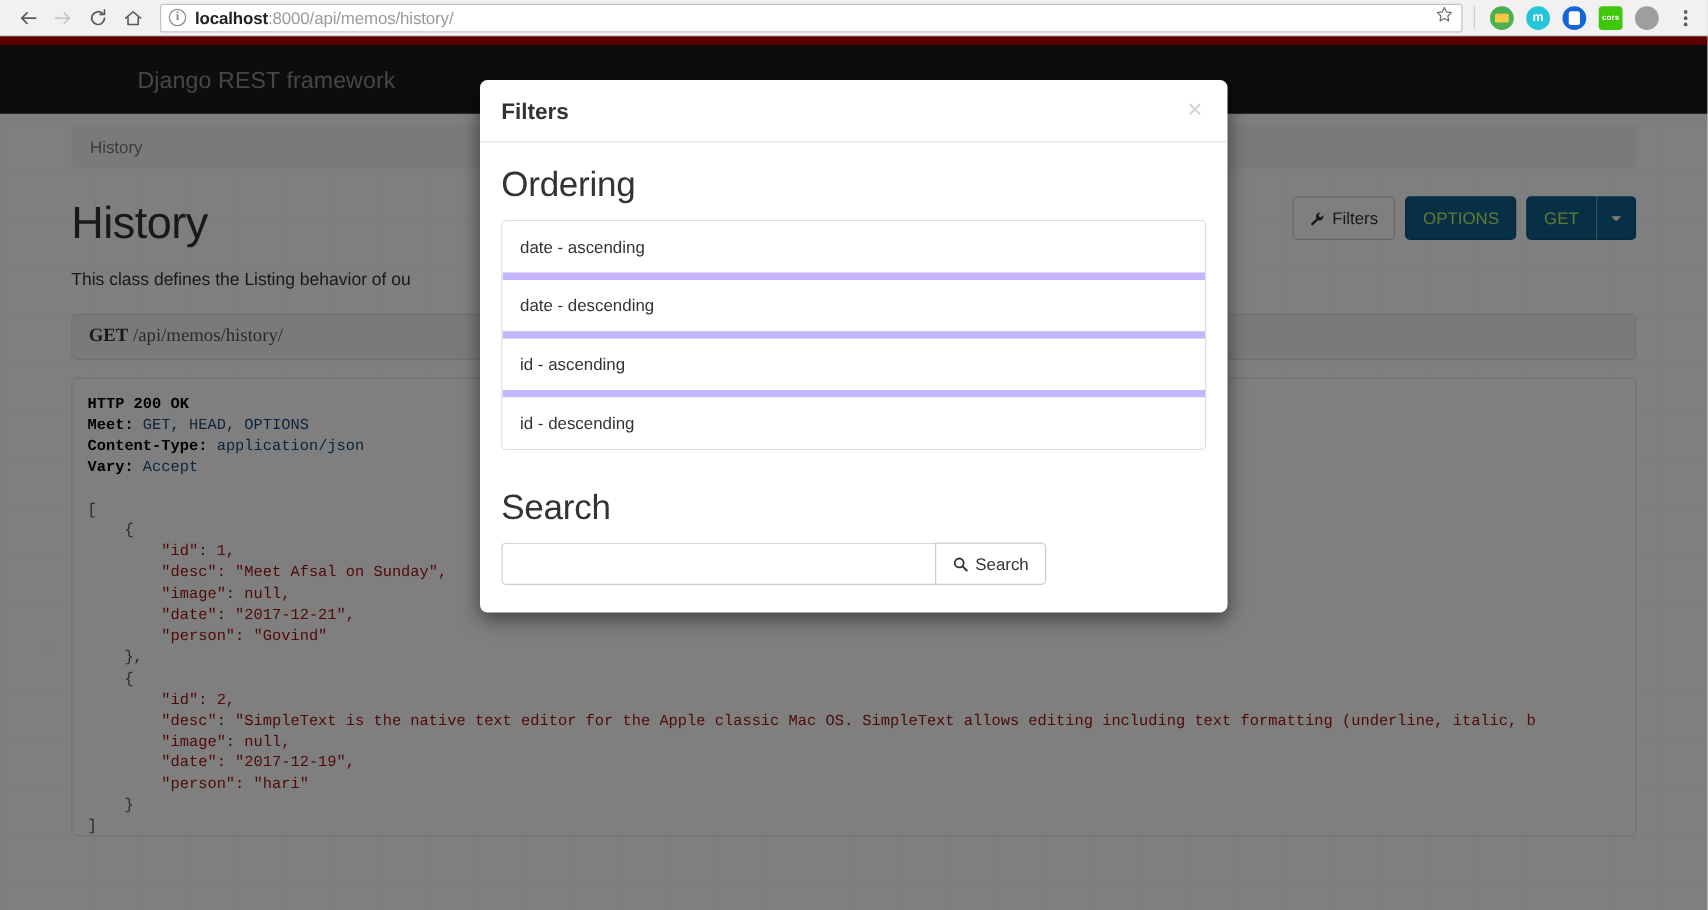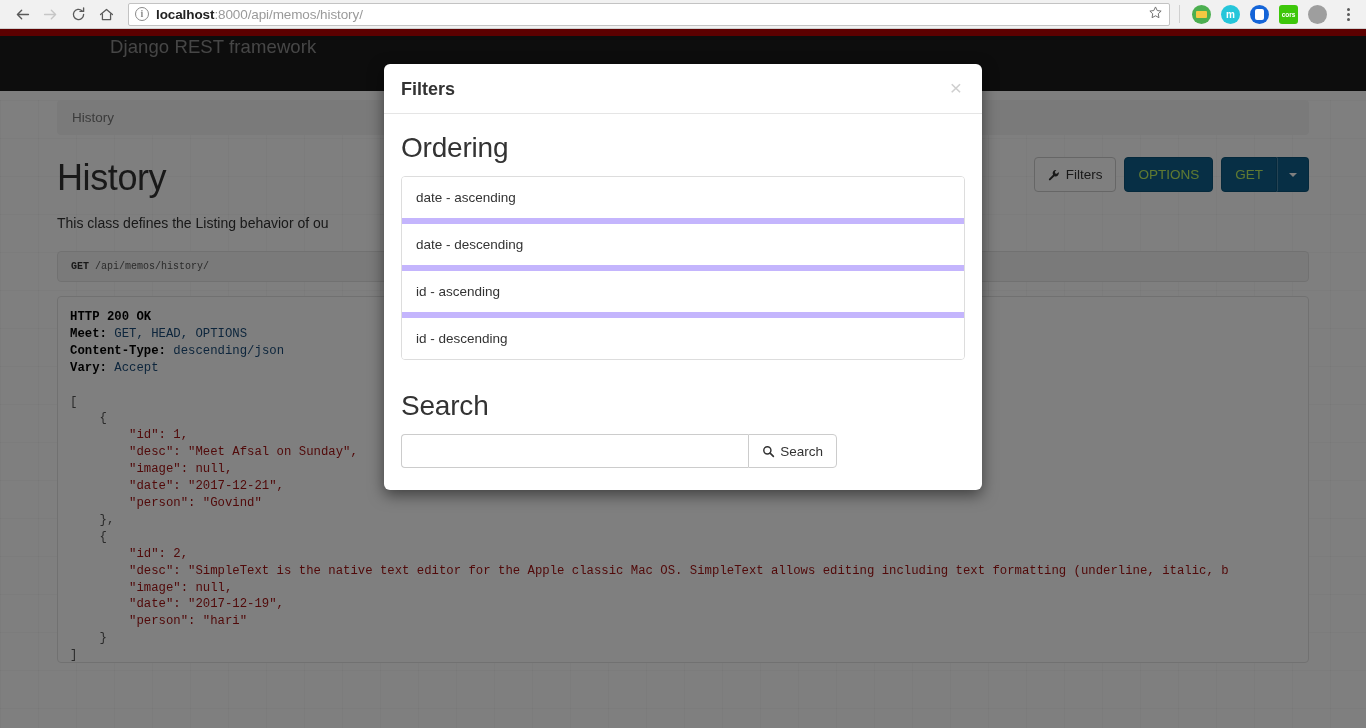--- a/index.html
+++ b/index.html
@@ -93,21 +93,21 @@
   
   .page {
     position: absolute; top: 36px; left: 0;
     width: 1366px; height: 692px;
     background: #ffffff;
     overflow: hidden;
   }
   .navbar {
     height: 55px;
     background: #1b1b1b;
-    display: flex; 
+    display: flex; align-items: center;
   }
   .navbar-brand {
     color: #8d8d8d;
     font-size: 18.5px;
     padding-left: 110px;
     letter-spacing: 0.1px;
   }
   .content-area {
     position: relative;
     height: 637px;
@@ -186,22 +186,22 @@
     border-right: 4px solid transparent;
     border-top: 4px solid #ffffff;
   }
 
   .request-bar {
     margin-top: 20px;
     background: #f5f5f5;
     border: 1px solid #e3e3e3;
     border-radius: 4px;
     padding: 9px 13px;
-    font-family: Liberation Mono, monospace;
-    font-size: 10px;
+    font-family: Liberation Serif, serif;
+    font-size: 15px;
     color: #333333;
   }
   .request-bar b { font-weight: bold; }
   .request-bar span { color: #555555; }
 
   .response-panel {
     margin-top: 14px;
     background: #ffffff;
     border: 1px solid #e3e3e3;
     border-radius: 4px;
@@ -415,21 +415,21 @@
       <p class="page-desc">This class defines the Listing behavior of ou</p>
 
       <div class="request-bar">
         <b>GET</b>
         <span>/api/memos/history/</span>
       </div>
 
       <div class="response-panel">
         <pre class="response"><span class="hl-key">HTTP 200 OK</span>
 <span class="hl-key">Meet:</span> <span class="hl-val">GET, HEAD, OPTIONS</span>
-<span class="hl-key">Content-Type:</span> <span class="hl-val">descending/json</span>
+<span class="hl-key">Content-Type:</span> <span class="hl-val">application/json</span>
 <span class="hl-key">Vary:</span> <span class="hl-val">Accept</span>
 
 <span class="hl-punc">[</span>
 <span class="hl-punc">    {</span>
 <span class="hl-str">        "id": 1,</span>
 <span class="hl-str">        "desc": "Meet Afsal on Sunday",</span>
 <span class="hl-str">        "image": null,</span>
 <span class="hl-str">        "date": "2017-12-21",</span>
 <span class="hl-str">        "person": "Govind"</span>
 <span class="hl-punc">    },</span>

